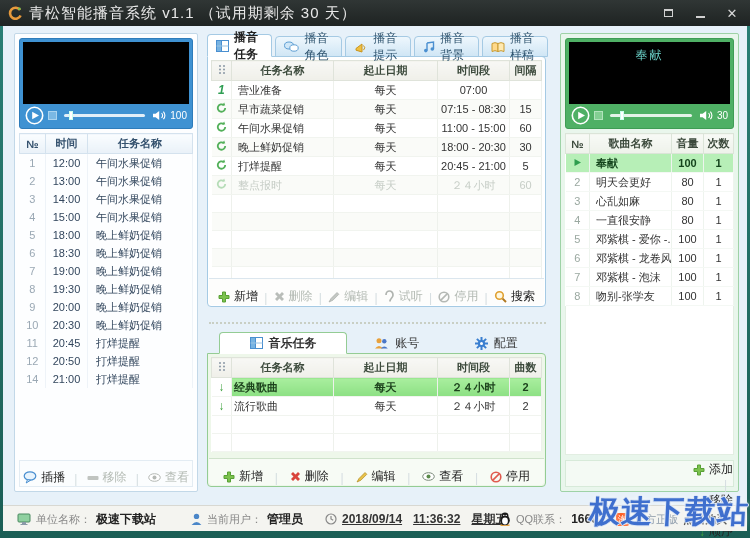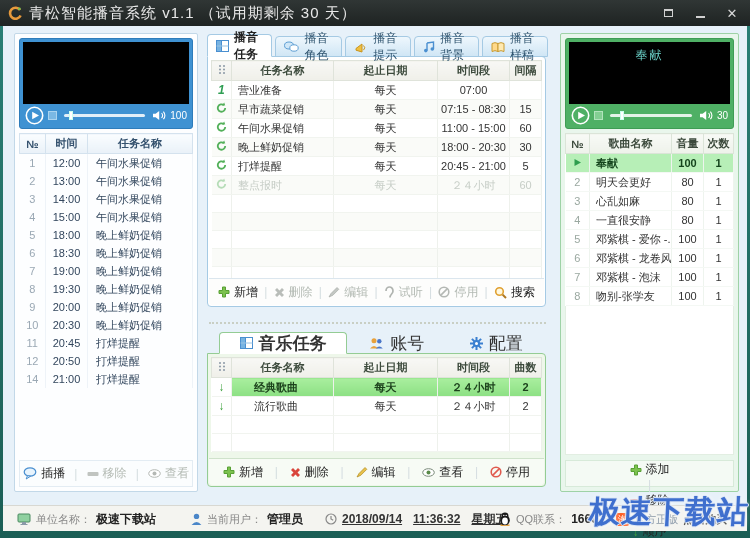--- a/index.html
+++ b/index.html
@@ -51,21 +51,21 @@
   .t-sched { position:absolute; left:4px; top:99px; width:174px; }
   .t-sched th { background:linear-gradient(#fafdff,#e9f1f8); border-color:#d4e2ee; color:#34516e; }
   .t-sched td { border-right:1px solid #eef3f8; color:#33475e; }
   .t-sched th:nth-child(1), .t-sched td:nth-child(1) { width:26px; }
   .t-sched th:nth-child(2), .t-sched td:nth-child(2) { width:42px; }
   .t-sched td:nth-child(1) { color:#9aa8b4; text-align:center; }
   .t-sched td:nth-child(2) { text-align:center; }
   .t-sched td:nth-child(3) { padding-left:8px; }
 
   
-  .toolbar { display:flex; align-items:center; font-size:12px; }
+  .toolbar { display:flex; align-items:flex-end; font-size:12px; }
   .tool { display:flex; align-items:center; gap:4px; color:#222; cursor:default; }
   .tool.dis { color:#b3bab3; }
   .sep { color:#d4dde0; margin:0 6px; }
   .side-toolbar { position:absolute; left:4px; right:4px; bottom:4px; height:27px;
     border:1px solid #e3ecf3; background:#fbfdfe; justify-content:space-evenly; }
   .rpanel .side-toolbar { border-color:#d7ead9; background:#f4faf4;flex-direction:column; }
 
   
   .center { position:absolute; left:204px; top:7px; width:341px; height:459px; }
   .tstrip { position:absolute; left:0; top:1px; height:23px; display:flex; gap:3px; z-index:2; }
@@ -86,32 +86,32 @@
   .t-task td:nth-child(1) { text-align:center; }
   .t-task td:nth-child(3), .t-task td:nth-child(4), .t-task td:nth-child(5) { text-align:center; }
   tr.disrow td { color:#c6cdc6 !important; }
   tr.disrow .ic { opacity:.4; }
   .bbar { position:absolute; left:1px; right:1px; bottom:1px; height:27px; border-top:1px solid #dbe6ee;
     background:#fdfdfc; justify-content:space-between; padding:0 9px; border-radius:0 0 4px 4px; }
 
   .dotted { position:absolute; left:2px; right:2px; top:289px; border-top:2px dotted #c9cfc4; }
 
   .tstrip2 { position:absolute; left:0; top:299px; height:22px; width:339px; display:flex; z-index:2; }
-  .mtab { flex:1; display:flex; align-items:center; justify-content:center; gap:6px; font-size:17px; color:#333; height:22px; }
+  .mtab { flex:1; display:flex; align-items:center; justify-content:center; gap:6px; font-size:12px; color:#333; height:22px; }
   .mtab.mactive { flex:none; width:128px; background:#fff; border:1px solid #94cc94; border-bottom:1px solid #fff;
     border-radius:4px 4px 0 0; font-weight:bold; margin-left:12px; }
   .musicbox { position:absolute; left:0; top:320px; width:339px; height:134px; background:#eef7ea;
     border:1px solid #94cc94; border-radius:0 4px 4px 4px; }
   .t-music { position:absolute; left:3px; top:3px; width:331px; background:#fff; }
   .t-music td { border-bottom:1px solid #f1f4ef; border-right:1px solid #eef1ec; }
   .t-music th:nth-child(1), .t-music td:nth-child(1) { width:20px; }
   .t-music th:nth-child(2), .t-music td:nth-child(2) { width:102px; }
   .t-music th:nth-child(3), .t-music td:nth-child(3) { width:104px; }
   .t-music th:nth-child(4), .t-music td:nth-child(4) { width:72px; }
-  .t-music td:nth-child(2) { padding-left:22px; }
+  .t-music td:nth-child(2) { padding-left:2px; }
   .t-music td:nth-child(1) { text-align:center; }
   .t-music td:nth-child(3), .t-music td:nth-child(4), .t-music td:nth-child(5) { text-align:center; }
   td.selcell { background:linear-gradient(#a9ee9e,#8ce083); color:#1c421c; font-weight:bold; }
   .mbar { position:absolute; left:1px; right:1px; bottom:1px; height:27px; border-top:1px solid #cfe2cb;
     background:#f7fbf5; justify-content:space-between; padding:0 14px; border-radius:0 0 4px 4px; }
 
   
   .t-songs { position:absolute; left:4px; top:99px; width:169px; background:#fff; }
   .t-songs th { background:linear-gradient(#f8faf6,#eef2ea); border-color:#dbe4d8; }
   .t-songs td { border-right:1px solid #eef4ee; border-bottom:1px solid #f4f8f4; }

